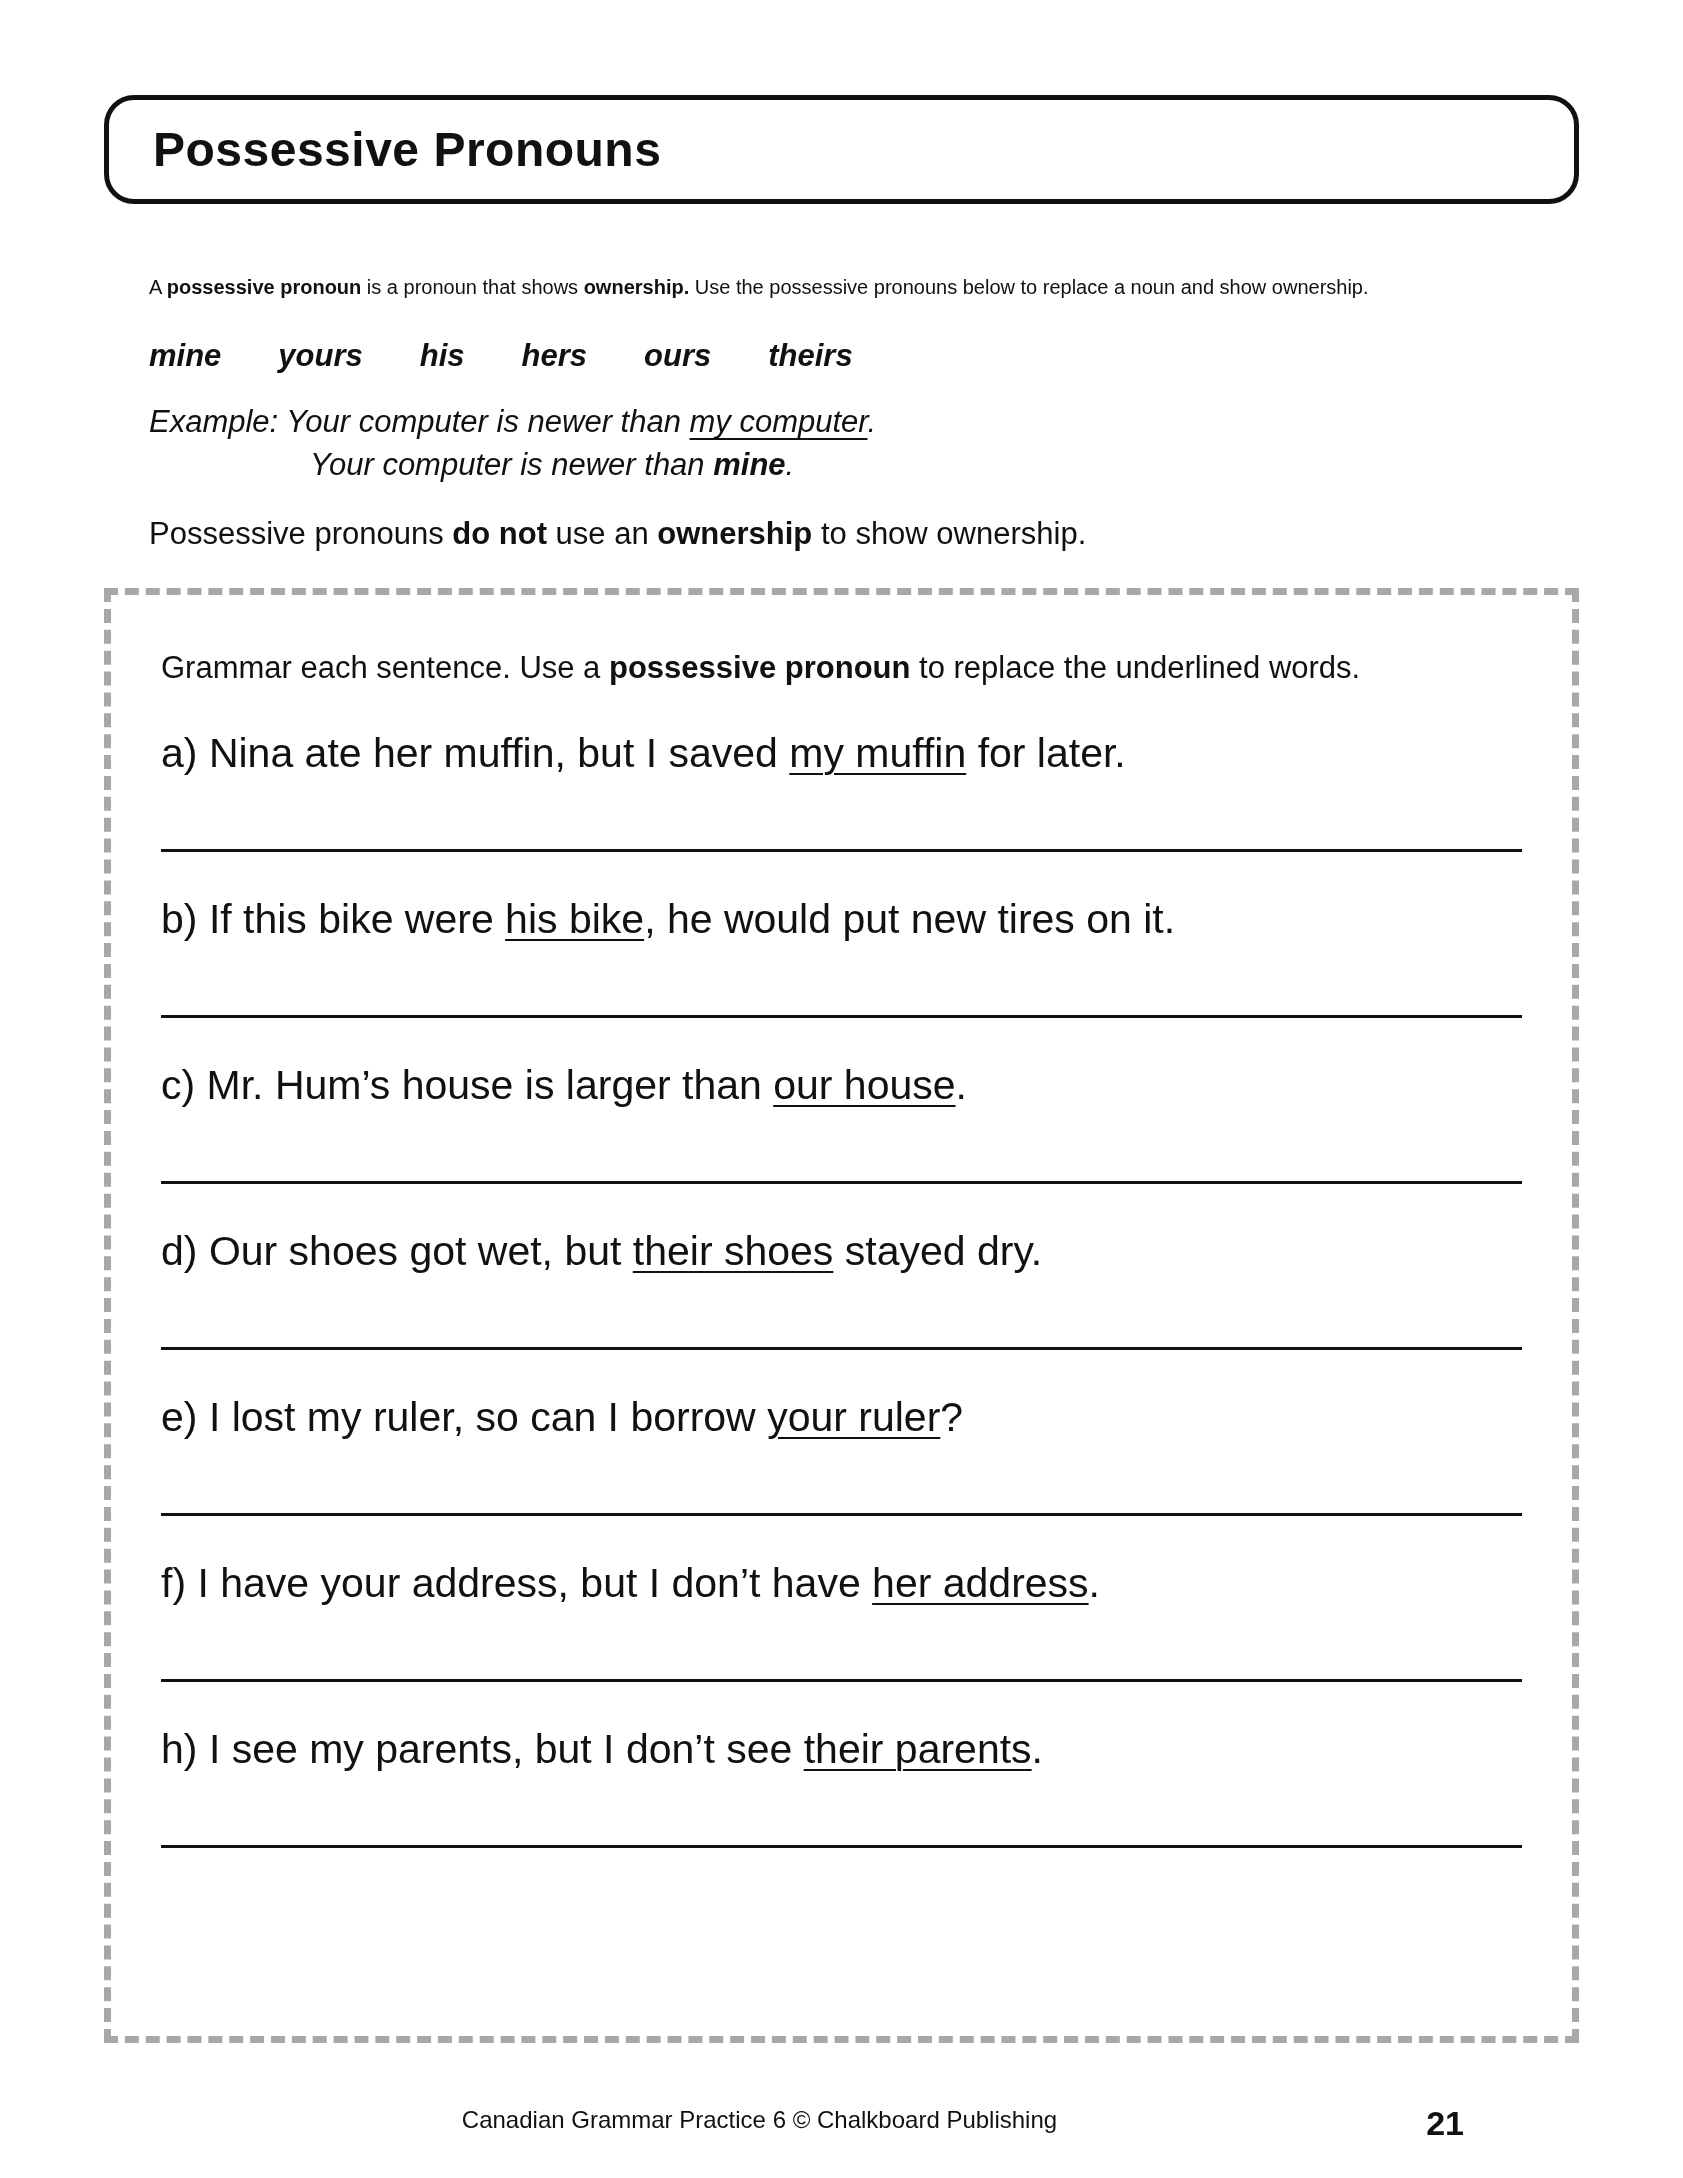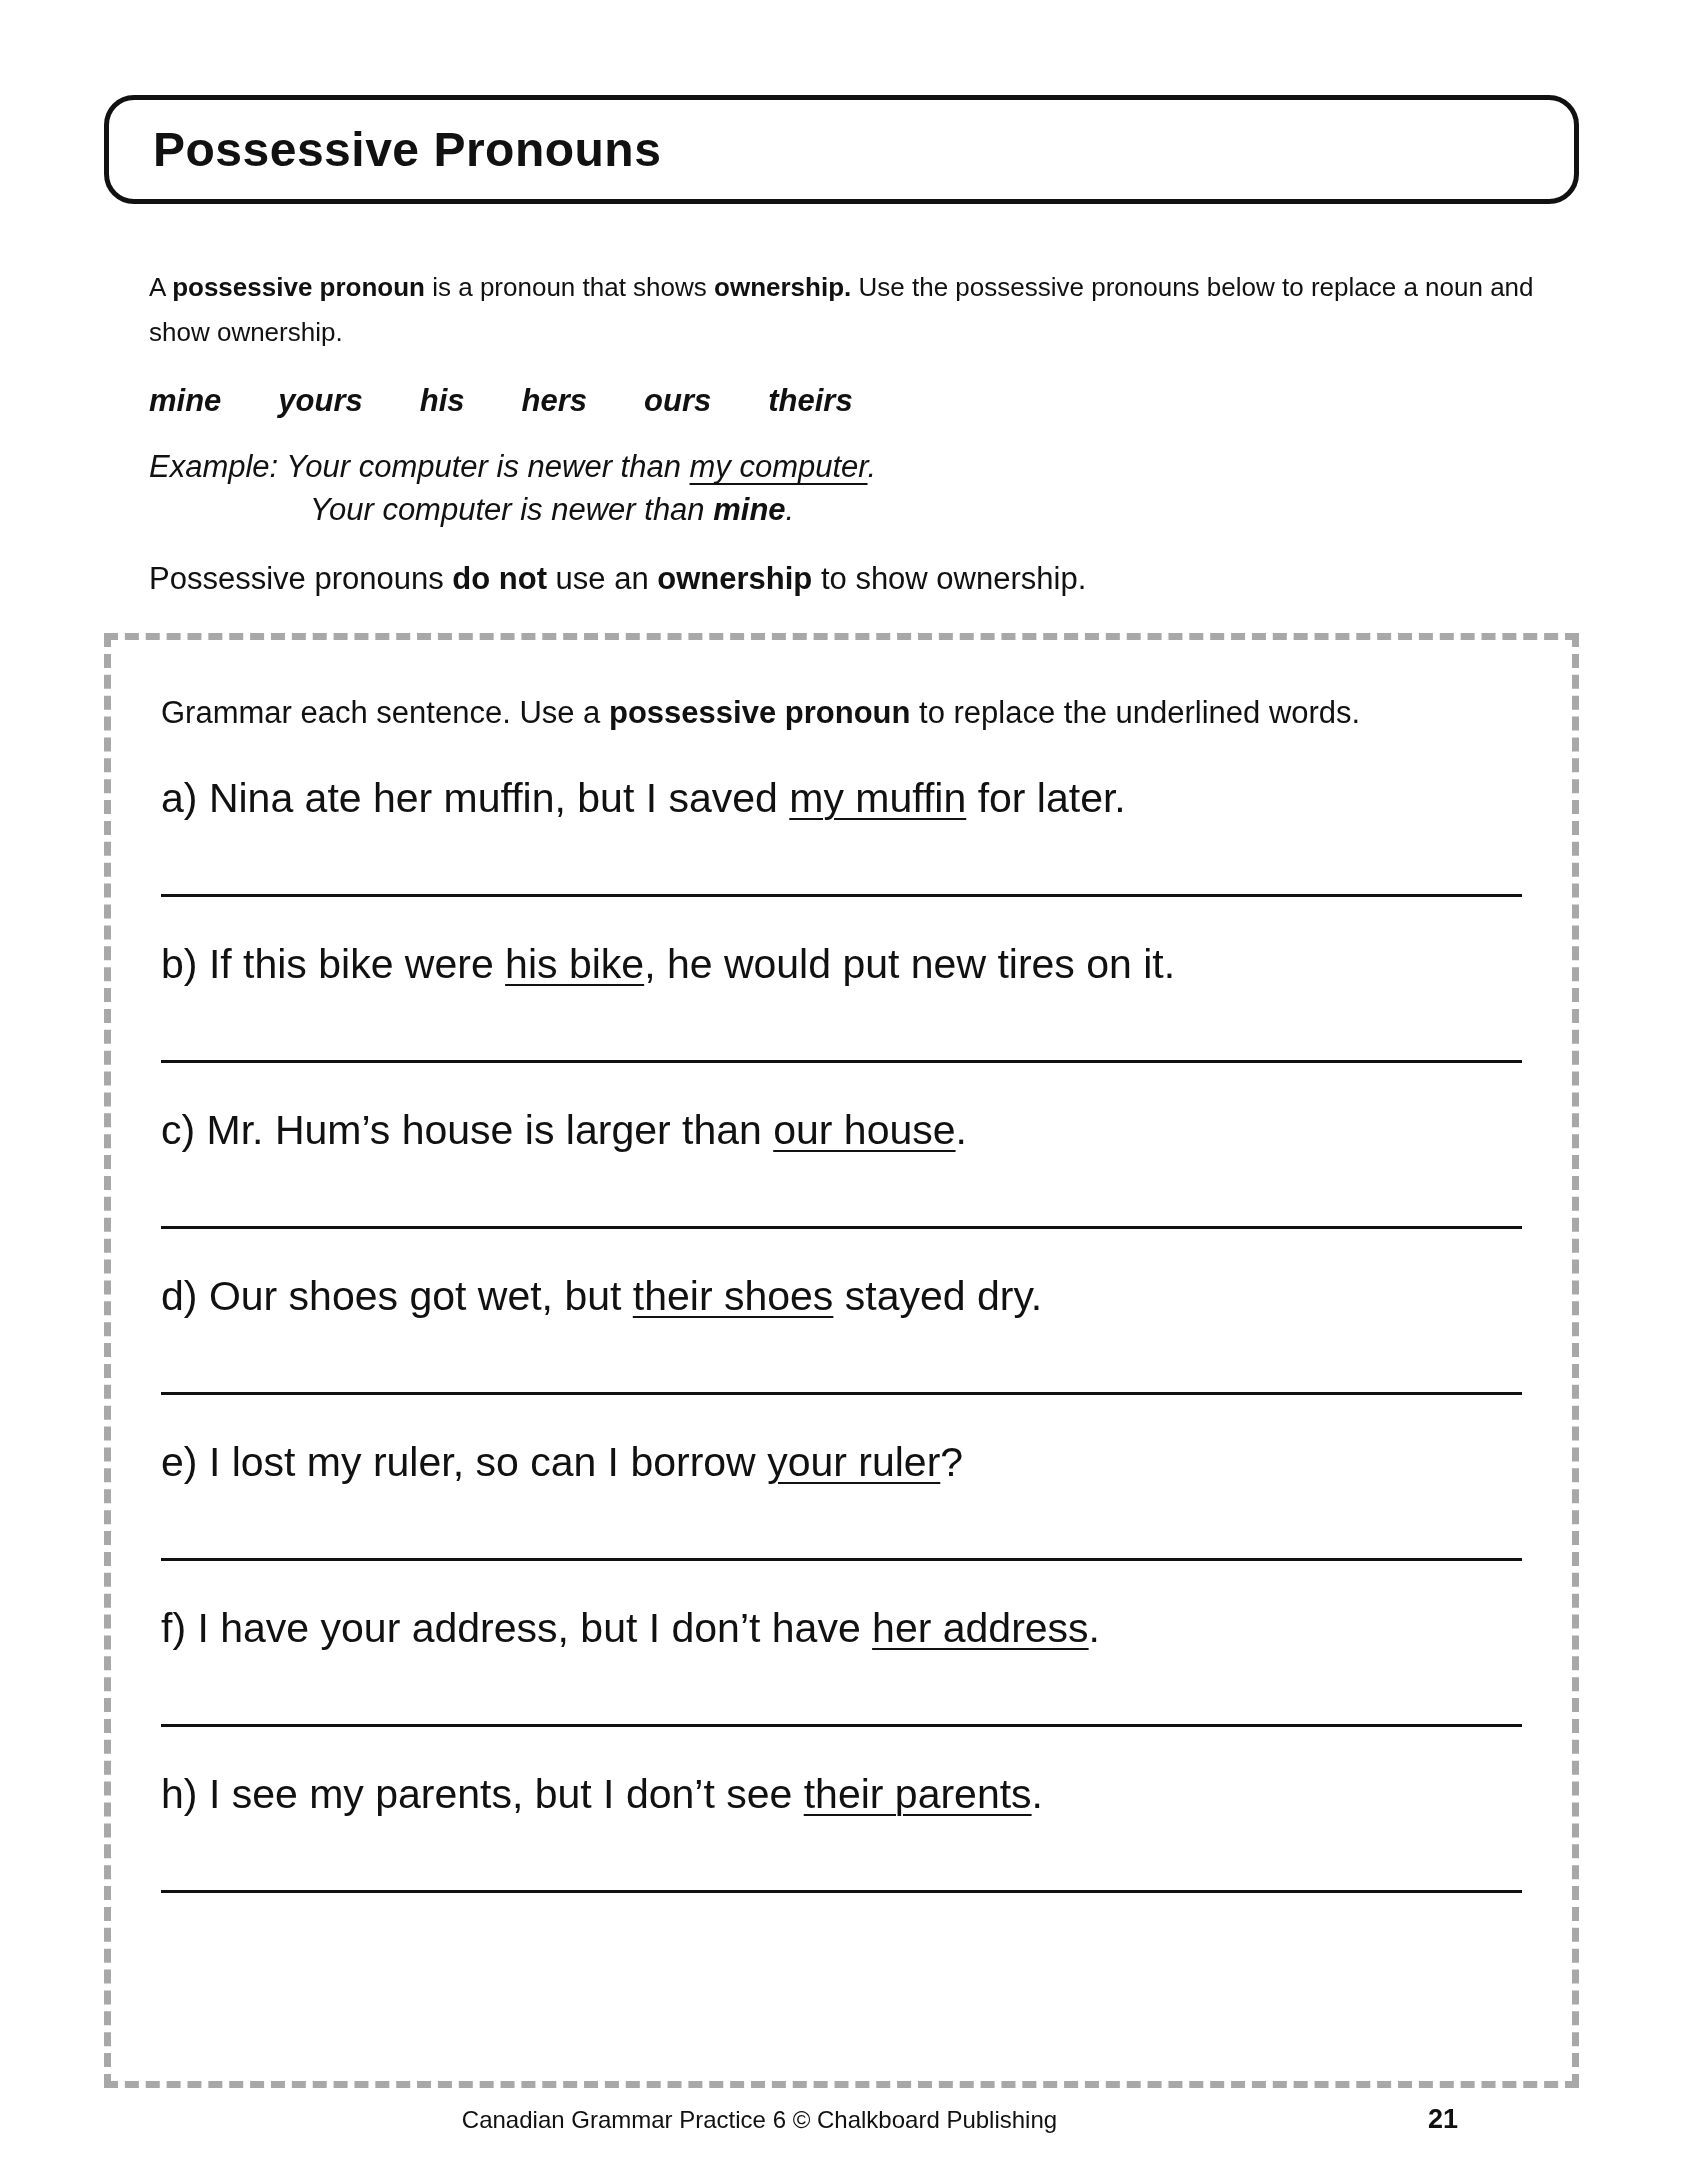--- a/index.html
+++ b/index.html
@@ -27,21 +27,21 @@
     background: #ffffff;
   }
   .title-box h1 {
     font-size: 48px;
     font-weight: bold;
     letter-spacing: 0.5px;
   }
   
   .intro {
     margin: 61px 45px 0 45px;
-    font-size: 26px;
+    font-size: 20px;
     line-height: 45px;
   }
   .intro b { font-weight: bold; }
   .pronoun-row {
     margin: 28px 45px 0 45px;
     display: flex;
     gap: 57px;
     font-size: 31px;
     font-weight: bold;
     font-style: italic;
@@ -102,23 +102,23 @@
   .footer .credit {
     position: absolute;
     left: 0;
     width: 100%;
     text-align: center;
     font-size: 24px;
     color: #111111;
   }
   .footer .page-num {
     position: absolute;
-    right: 61px;
+    right: 55px;
     top: -2px;
-    font-size: 27px;
+    font-size: 34px;
     font-weight: bold;
   }
 </style>
 </head>
 <body>
 
 <div class="page">
 
   <div class="title-box">
     <h1>Possessive Pronouns</h1>

